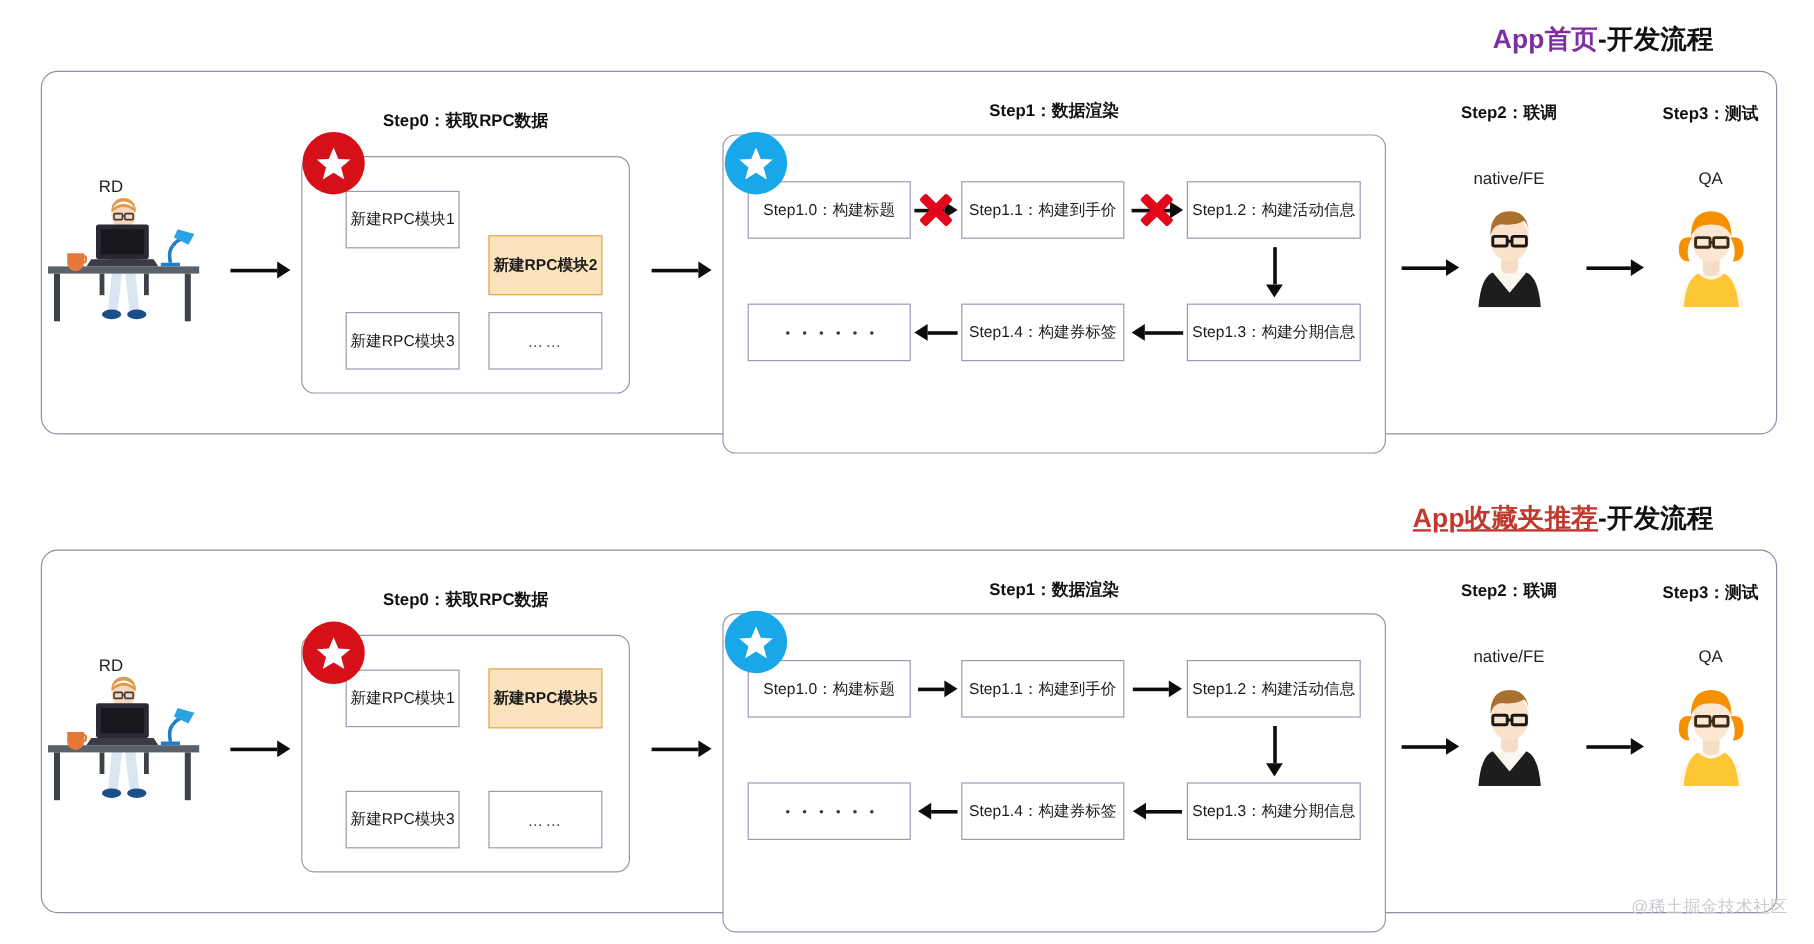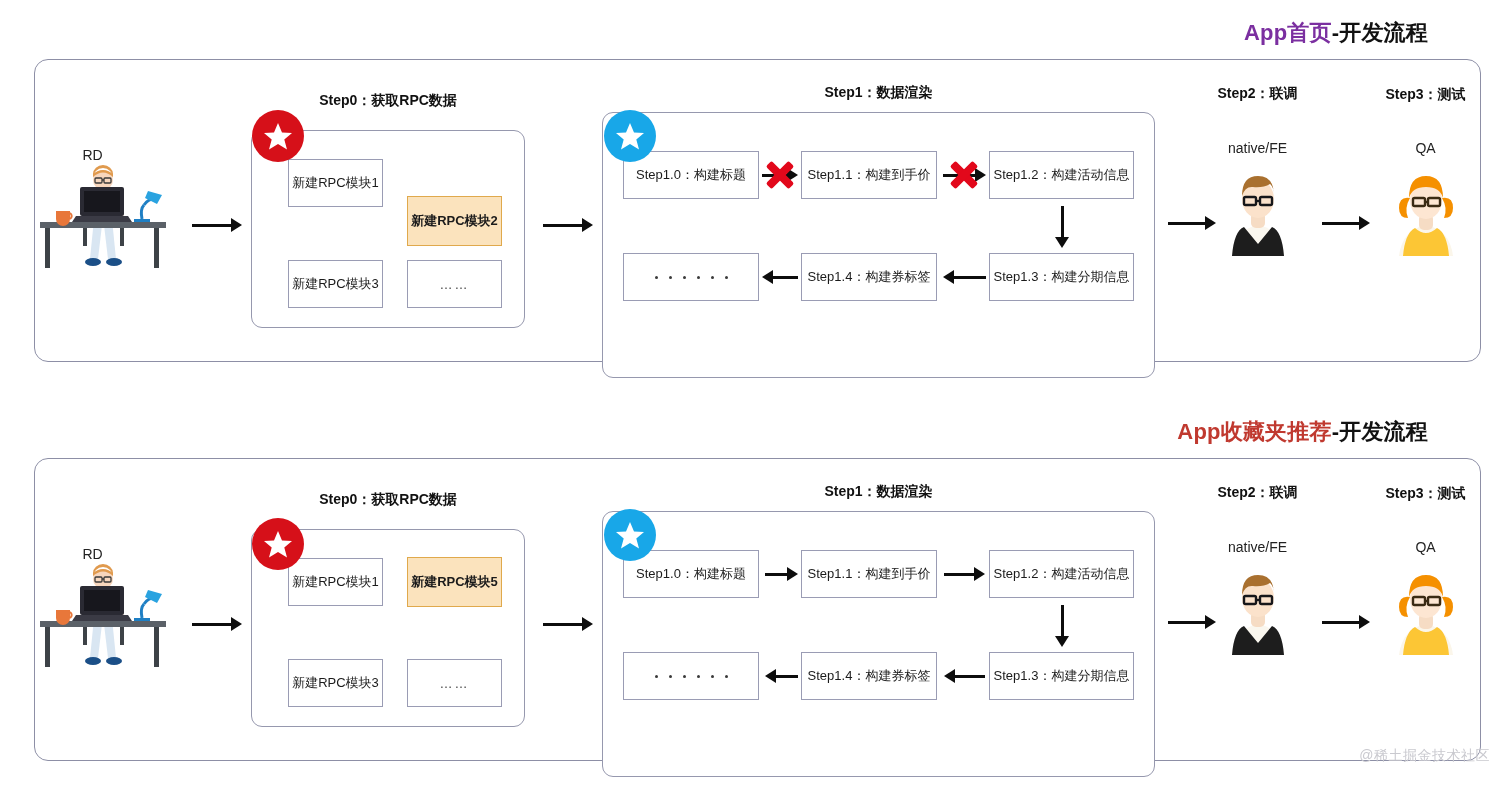--- a/index.html
+++ b/index.html
@@ -15,21 +15,21 @@
   
   .section-title{
     position:absolute; left:0; width:1428px;
     text-align:right;
     font-size:22px; font-weight:bold; letter-spacing:.2px;
     white-space:nowrap;
   }
   .title-a{ top:18px; }
   .title-b{ top:417px; }
   .t-accent-purple{ color:#7b2fa0; }
-  .t-accent-red{ color:#c0392f; }
+  .t-accent-red{ color:#c0392f;text-decoration:underline; }
   .t-rest{ color:#111111; }
 
   
   .panel{
     position:absolute;
     left:34px; width:1447px;
     border:1.4px solid #8d8fa6;
     border-radius:14px;
     background:#fff;
   }

